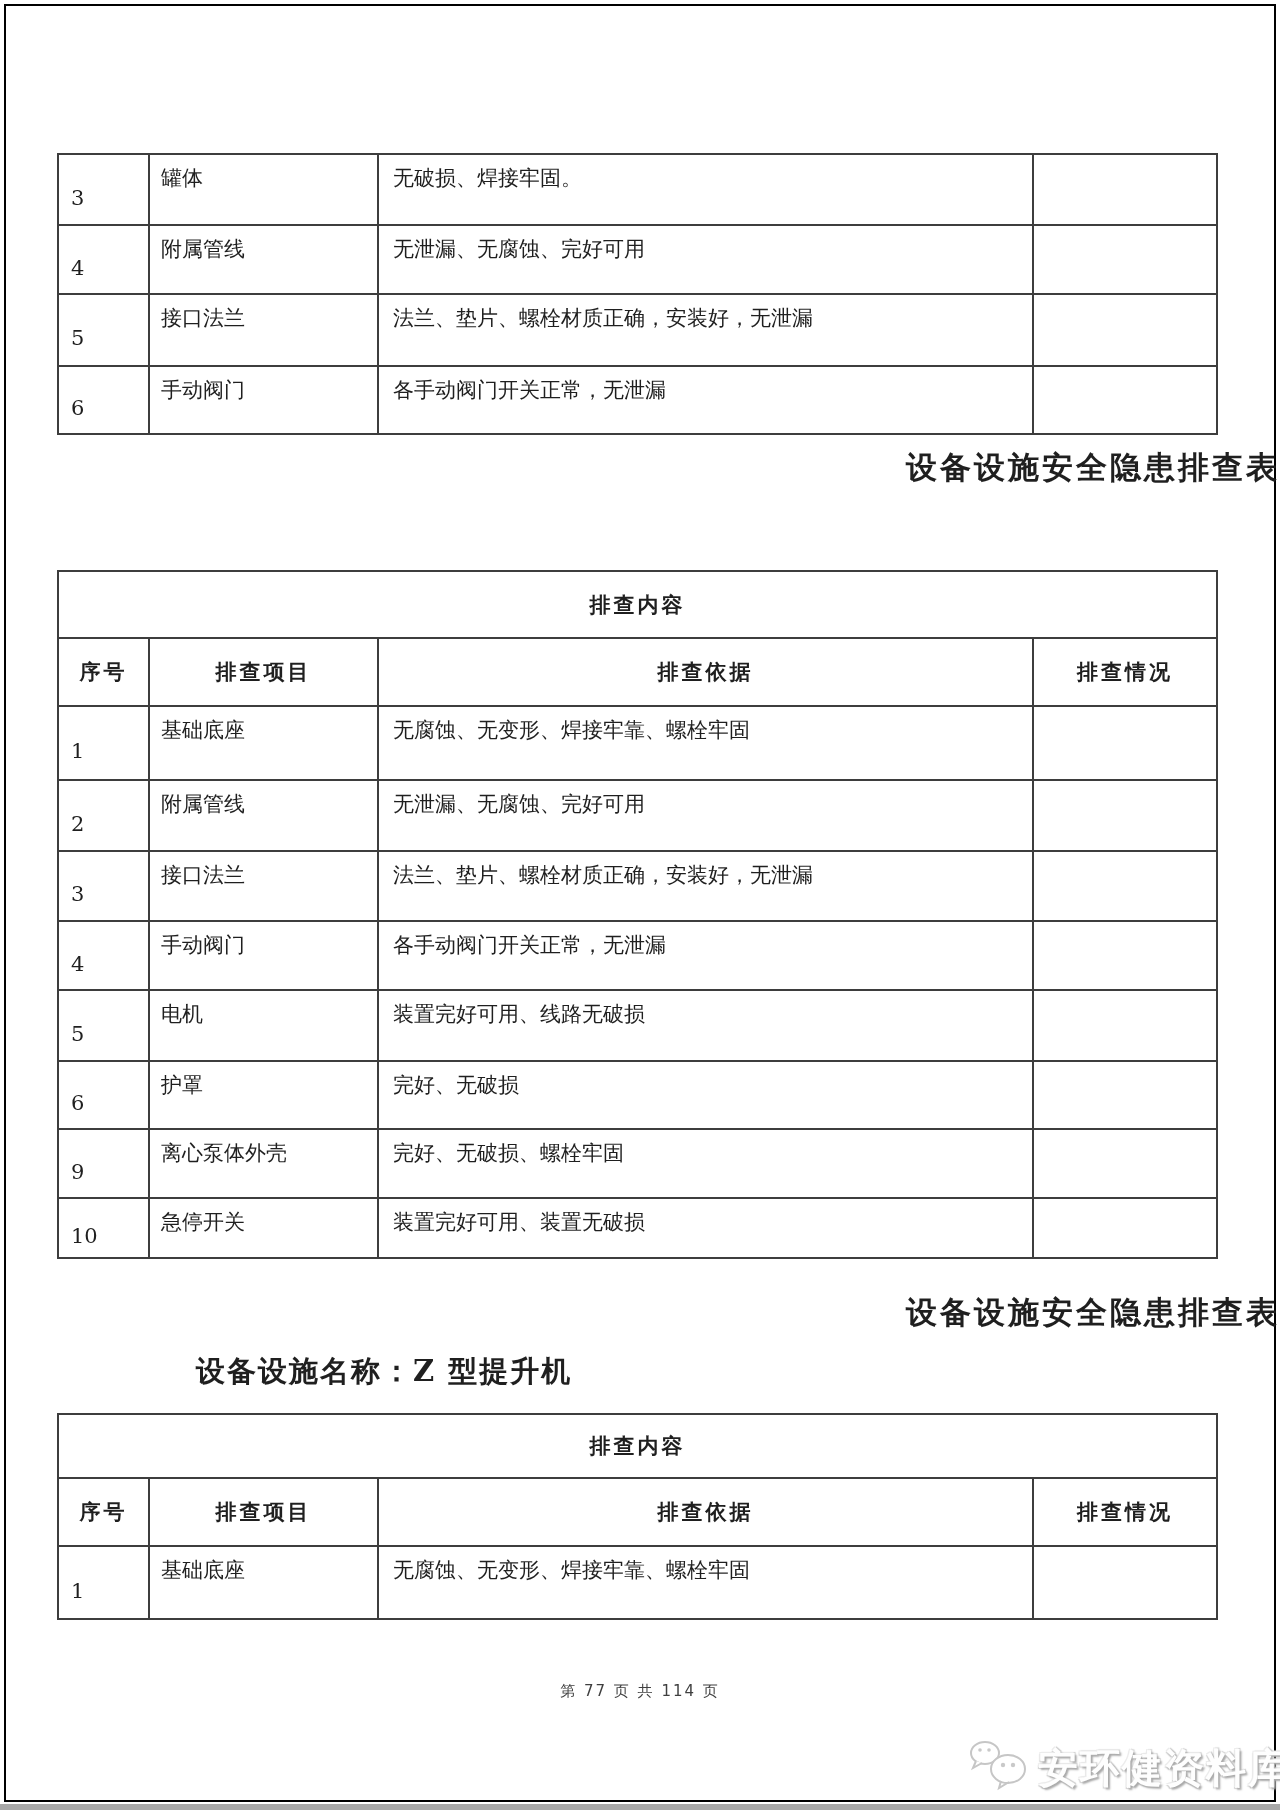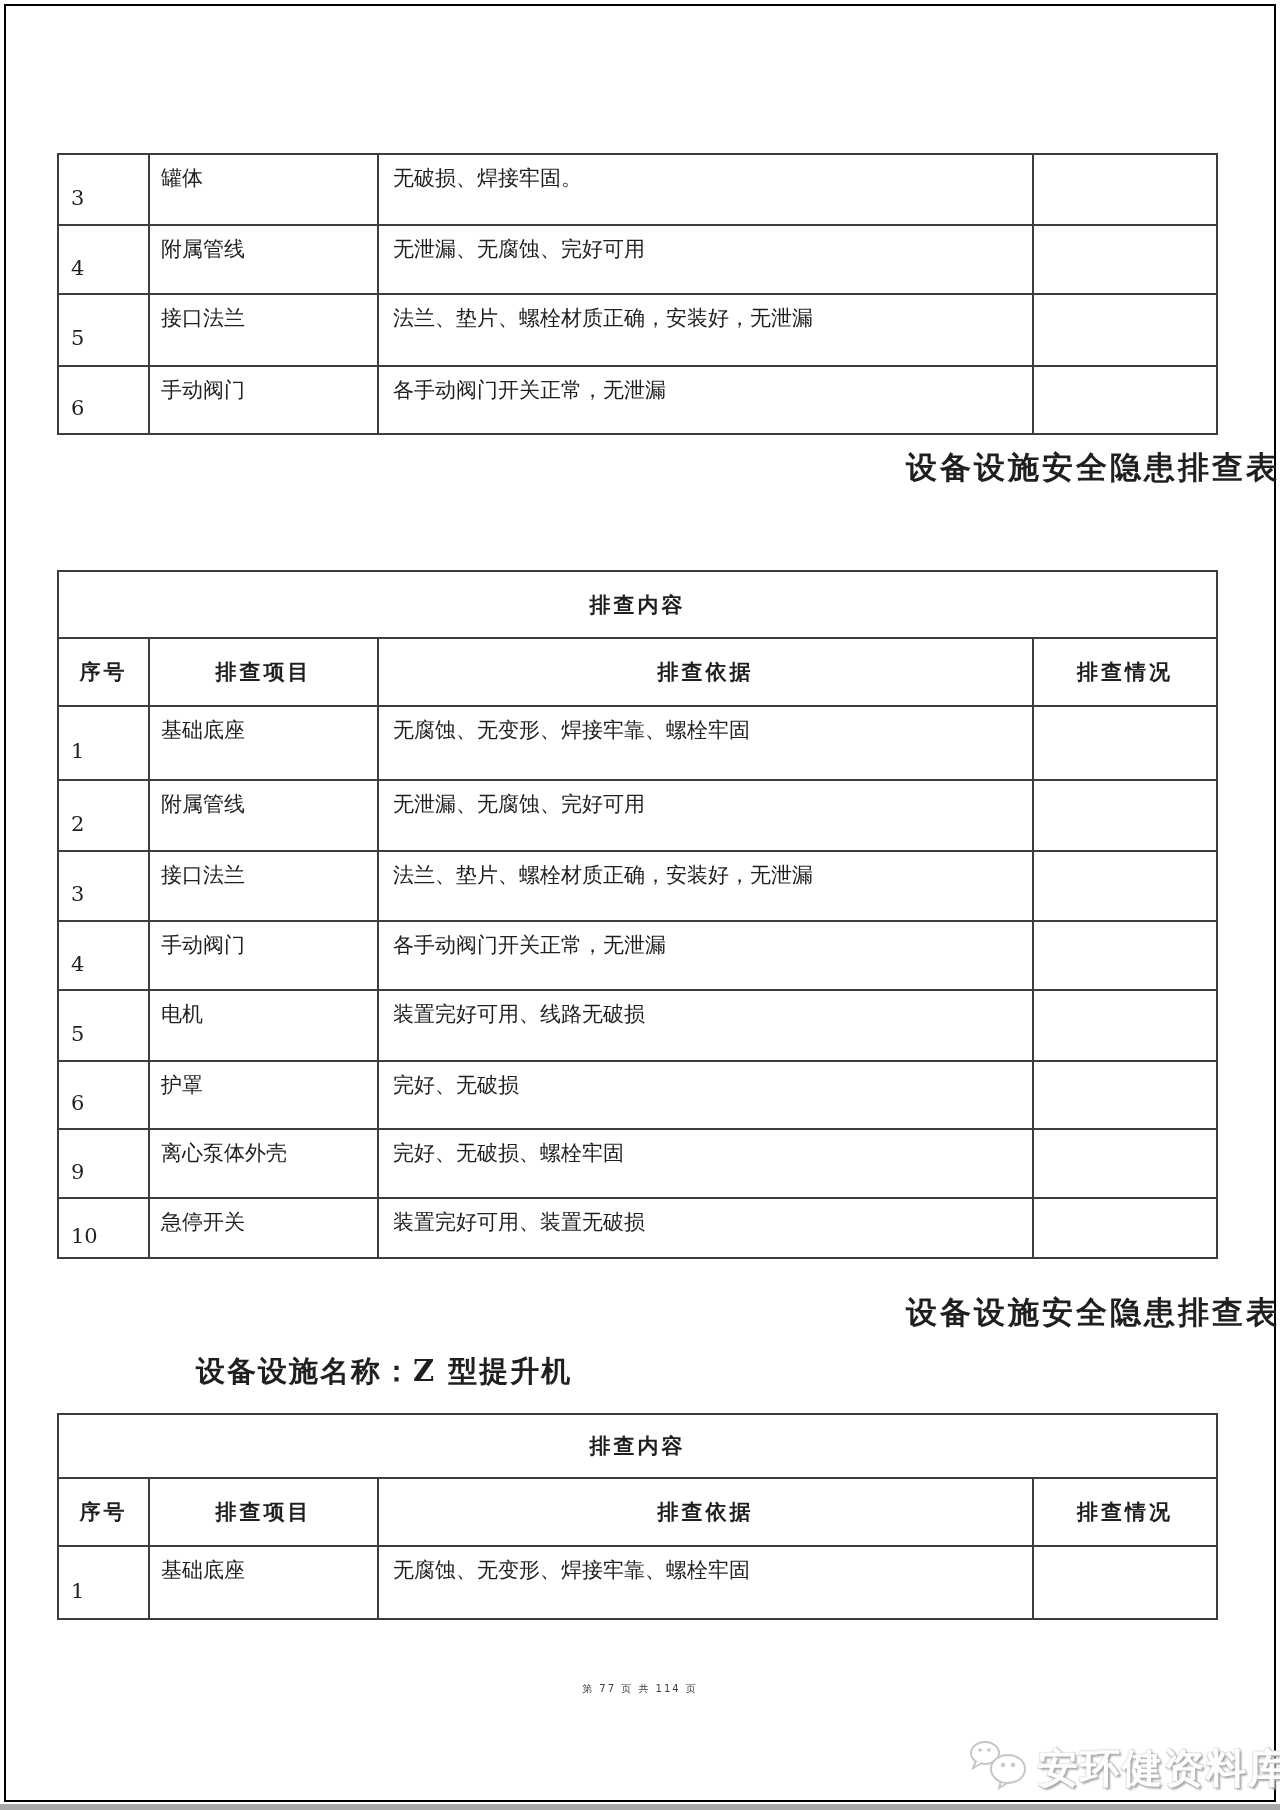--- a/index.html
+++ b/index.html
@@ -76,21 +76,21 @@
     font-weight: bold;
     letter-spacing: 2px;
     white-space: nowrap;
   }
   .page-footer {
     position: absolute;
     left: 0;
     top: 1682px;
     width: 1280px;
     text-align: center;
-    font-size: 10px;
+    font-size: 15px;
     color: #3f3f3f;
     letter-spacing: 2px;
     font-family: "DejaVu Sans", "Liberation Sans", sans-serif;
   }
   .watermark {
     position: absolute;
     left: 968px;
     top: 1738px;
     display: flex;
     align-items: center;

